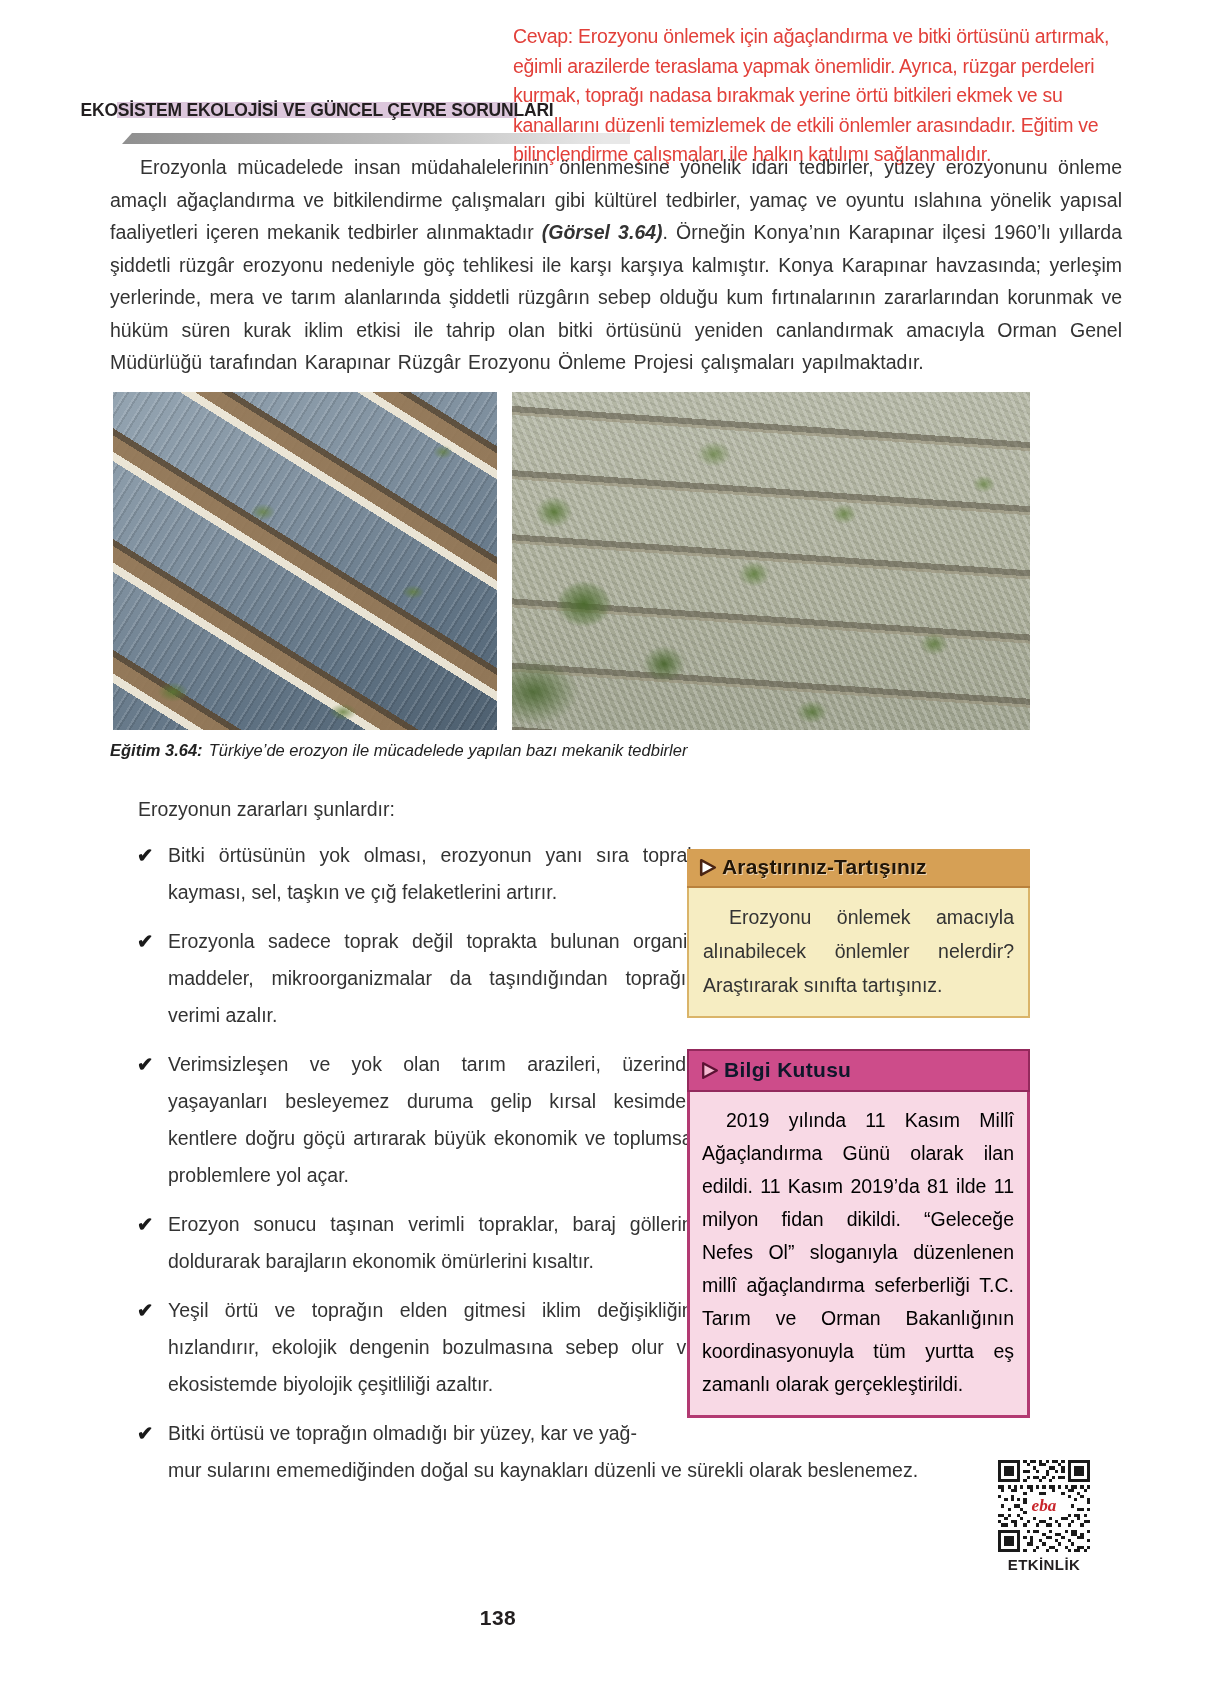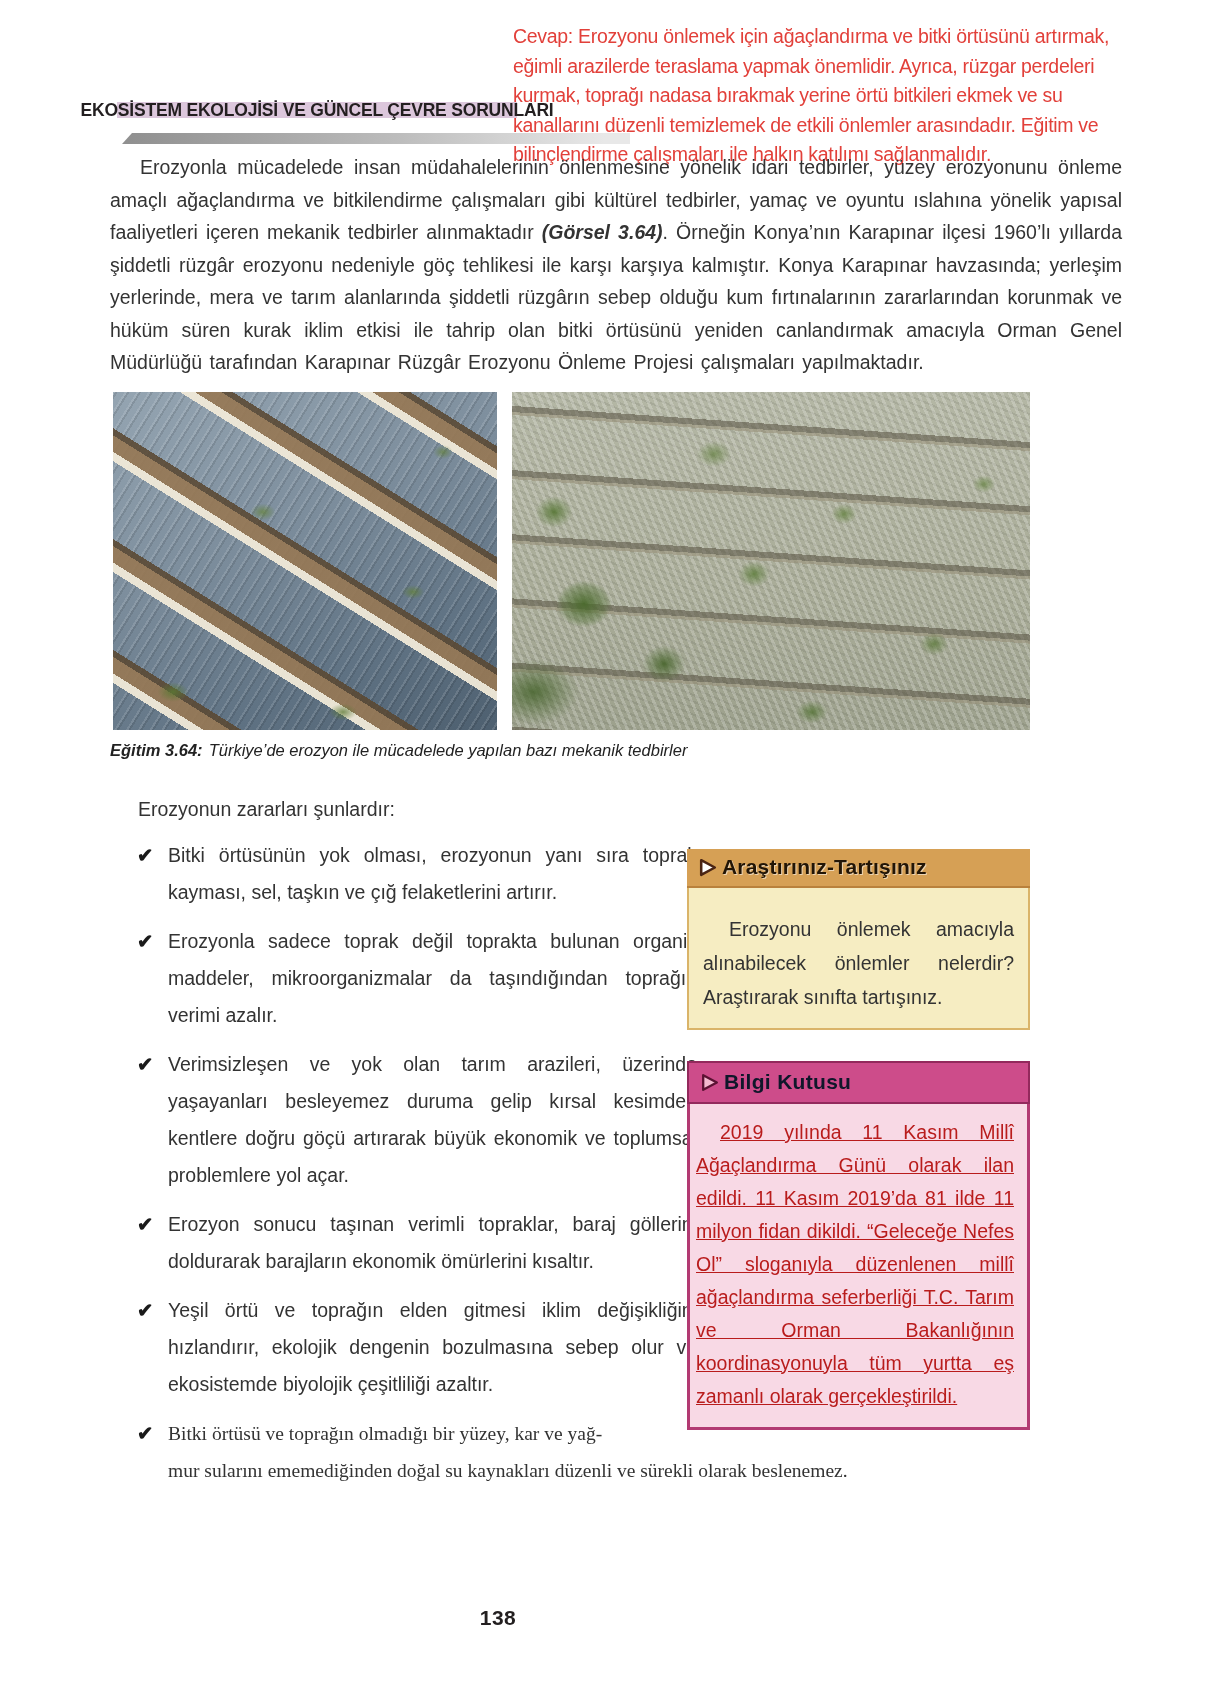--- a/index.html
+++ b/index.html
@@ -85,55 +85,55 @@
 
   
   .content-area { position:relative; width:920px; margin-top:36px; }
   .damages-heading { margin-left:28px; font-size:19.5px; line-height:24px; color:#333; }
 
   .damages-list { list-style:none; margin-top:16px; padding-left:27px; width:587px; }
   .damage-item { display:flex; margin-bottom:12px; font-size:19.5px; line-height:37px; color:#333; }
   .damage-item .check { width:19px; flex:0 0 19px; margin-right:12px; font-weight:bold; color:#1a1a1a; }
   .damage-item .txt { text-align:justify; }
   .damage-item.wide { width:893px; }
-  .damage-item.wide .txt { white-space:pre-line; text-align:left;font-family:Liberation Serif, serif; }
+  .damage-item.wide .txt { white-space:pre-line; text-align:left; }
 
   
   .sidebar { position:absolute; left:577px; top:52px; width:343px; }
 
   .box-header {
     display:flex; align-items:center; height:39px; padding:0 10px;
   }
   .tri-icon { width:21px; height:21px; margin-right:4px; flex:0 0 21px; }
 
   .research-box .box-header {
     background:#d6a055; border-bottom:2px solid #b9813c;
   }
   .research-box .box-title {
     font-size:21px; font-weight:bold; color:#221506; letter-spacing:0.2px;
     text-shadow:1px 1px 0 rgba(255,255,255,.55);
   }
   .research-box .box-body {
     background:#f6edc2; border:2px solid #dab469; border-top:none;
-    padding:24px 14px 14px 14px;
+    padding:12px 14px 14px 14px;
     font-size:19.5px; line-height:34px; text-align:justify; color:#333;
   }
   .research-box .box-body .indent { text-indent:26px; display:block; }
 
   .info-box { margin-top:31px; }
   .info-box .box-header {
     background:#cd4c8a; border:2px solid #93295c; height:43px;
   }
   .info-box .box-title {
     font-size:21px; font-weight:bold; color:#0f172a; letter-spacing:0.3px;
   }
   .info-box .box-body {
     background:#f8d9e5; border:3px solid #b23a72; border-top:none;
-    padding:12px 13px 14px 6px;
-    font-size:19.5px; line-height:33px; text-align:justify; color:#b91c1c;text-decoration:underline;
+    padding:12px 13px 14px 12px;
+    font-size:19.5px; line-height:33px; text-align:justify; color:#000000;
   }
   .info-box .box-body .indent { text-indent:24px; display:block; }
 
   
   .qr-block { position:absolute; left:996px; top:1444px; width:96px; text-align:center; }
   .qr-code { display:block; margin:0 auto; }
   .qr-label { margin-top:4px; font-size:15px; font-weight:bold; letter-spacing:0.4px; color:#231f20; }
 
   
   .page-number {
@@ -224,16 +224,51 @@
           <div class="box-body">
             <span class="indent">2019 yılında 11 Kasım Millî Ağaçlandırma Günü olarak ilan edildi. 11 Kasım 2019’da 81 ilde 11 milyon fidan dikildi. “Geleceğe Nefes Ol” sloganıyla düzenlenen millî ağaçlandırma seferberliği T.C. Tarım ve Orman Bakanlığının koordinasyonuyla tüm yurtta eş zamanlı olarak gerçekleştirildi.</span>
           </div>
         </div>
 
       </aside>
 
     </div>
   </div>
 
+  <div class="qr-block">
+    <svg class="qr-code" width="92" height="92" viewBox="0 0 29 29" shape-rendering="crispEdges">
+      <rect width="29" height="29" fill="#ffffff"></rect>
+      <g fill="#1a1a1a">
+        <path fill-rule="evenodd" d="M0 0h7v7H0zM1 1v5h5V1z"></path>
+          <rect x="2" y="2" width="3" height="3"></rect>
+        <path fill-rule="evenodd" d="M22 0h7v7h-7zM23 1v5h5V1z"></path>
+          <rect x="24" y="2" width="3" height="3"></rect>
+        <path fill-rule="evenodd" d="M0 22h7v7H0zM1 23v5h5v-5z"></path>
+          <rect x="2" y="24" width="3" height="3"></rect>
+        <path d="M8 0h1v1H8z M10 0h2v1h-2z M13 0h1v2h-1z M15 0h1v1h-1z M17 0h2v1h-2z M20 0h1v1h-1z
+                 M9 1h1v1H9z M11 2h1v1h-1z M14 1h1v1h-1z M16 2h2v1h-2z M19 1h1v1h-1z
+                 M8 3h2v1H8z M12 3h1v1h-1z M15 3h1v2h-1z M18 3h1v1h-1z M20 2h1v2h-1z
+                 M9 5h1v1H9z M11 5h2v1h-2z M14 5h1v1h-1z M17 5h1v1h-1z M19 5h2v1h-2z
+                 M8 6h1v1H8z M13 6h1v1h-1z M16 6h1v1h-1z
+                 M0 8h2v1H0z M3 8h1v1H3z M5 8h1v2H5z M7 8h1v1H7z M9 8h2v1H9z M12 8h1v1h-1z M14 8h1v1h-1z M16 8h2v1h-2z M19 8h1v1h-1z M21 8h1v1h-1z M23 8h2v1h-2z M26 8h1v1h-1z M28 8h1v1h-1z
+                 M1 9h1v1H1z M4 9h1v1H4z M8 10h1v1H8z M10 9h1v1h-1z M13 10h2v1h-2z M17 9h1v1h-1z M20 10h1v1h-1z M22 9h2v1h-2z M25 10h1v1h-1z M27 9h1v1h-1z
+                 M0 11h1v1H0z M2 12h1v1H2z M4 11h1v2H4z M6 12h1v1H6z M8 12h1v2H8z
+                 M22 11h1v1h-1z M24 12h1v1h-1z M26 11h1v1h-1z M28 12h1v2h-1z
+                 M1 14h1v1H1z M3 15h1v1H3z M5 14h2v1H5z M7 15h1v1H7z
+                 M23 14h1v1h-1z M25 15h2v1h-2z M28 15h1v1h-1z
+                 M0 17h2v1H0z M3 17h1v1H3z M6 17h1v1H6z M8 16h1v1H8z
+                 M22 17h1v1h-1z M24 17h2v1h-2z M27 17h1v1h-1z
+                 M0 19h1v1H0z M2 18h1v1H2z M4 19h2v1H4z M7 18h1v1H7z M9 19h1v1H9z M11 18h1v1h-1z M13 19h2v1h-2z M16 18h1v1h-1z M18 19h1v1h-1z M20 18h2v1h-2z M23 19h1v1h-1z M25 18h1v1h-1z M27 19h2v1h-2z
+                 M1 20h2v1H1z M5 20h1v1H5z M8 20h1v1H8z M12 20h1v1h-1z M15 20h2v1h-2z M19 20h1v1h-1z M22 20h1v1h-1z M26 20h1v1h-1z
+                 M9 22h1v1H9z M11 22h2v1h-2z M14 23h1v1h-1z M16 22h1v1h-1z M18 23h2v1h-2z M21 22h1v1h-1z M23 22h2v2h-2z M26 23h1v1h-1z M28 22h1v1h-1z
+                 M8 24h1v1H8z M10 24h1v2h-1z M13 25h1v1h-1z M15 24h2v1h-2z M18 25h1v1h-1z M20 24h1v1h-1z M22 25h1v1h-1z M25 24h2v1h-2z M28 25h1v1h-1z
+                 M9 26h2v1H9z M12 27h1v1h-1z M14 26h1v1h-1z M16 27h2v1h-2z M19 26h1v1h-1z M21 27h1v1h-1z M23 26h1v1h-1z M25 27h2v1h-2z M28 27h1v1h-1z
+                 M8 28h1v1H8z M11 28h1v1h-1z M15 28h1v1h-1z M18 28h1v1h-1z M22 28h1v1h-1z M24 28h2v1h-2z M27 28h1v1h-1z"></path>
+      </g>
+      <rect x="10.2" y="11.6" width="8.6" height="5.8" fill="#ffffff"></rect>
+      <text x="14.5" y="16.2" font-size="5.4" font-style="italic" font-weight="bold" fill="#c9252b" text-anchor="middle" font-family="Liberation Serif, serif">eba</text>
+    </svg>
+    <div class="qr-label">ETKİNLİK</div>
+  </div>
 
   <div class="page-number">138</div>
 
 </div>
 
 </body></html>

